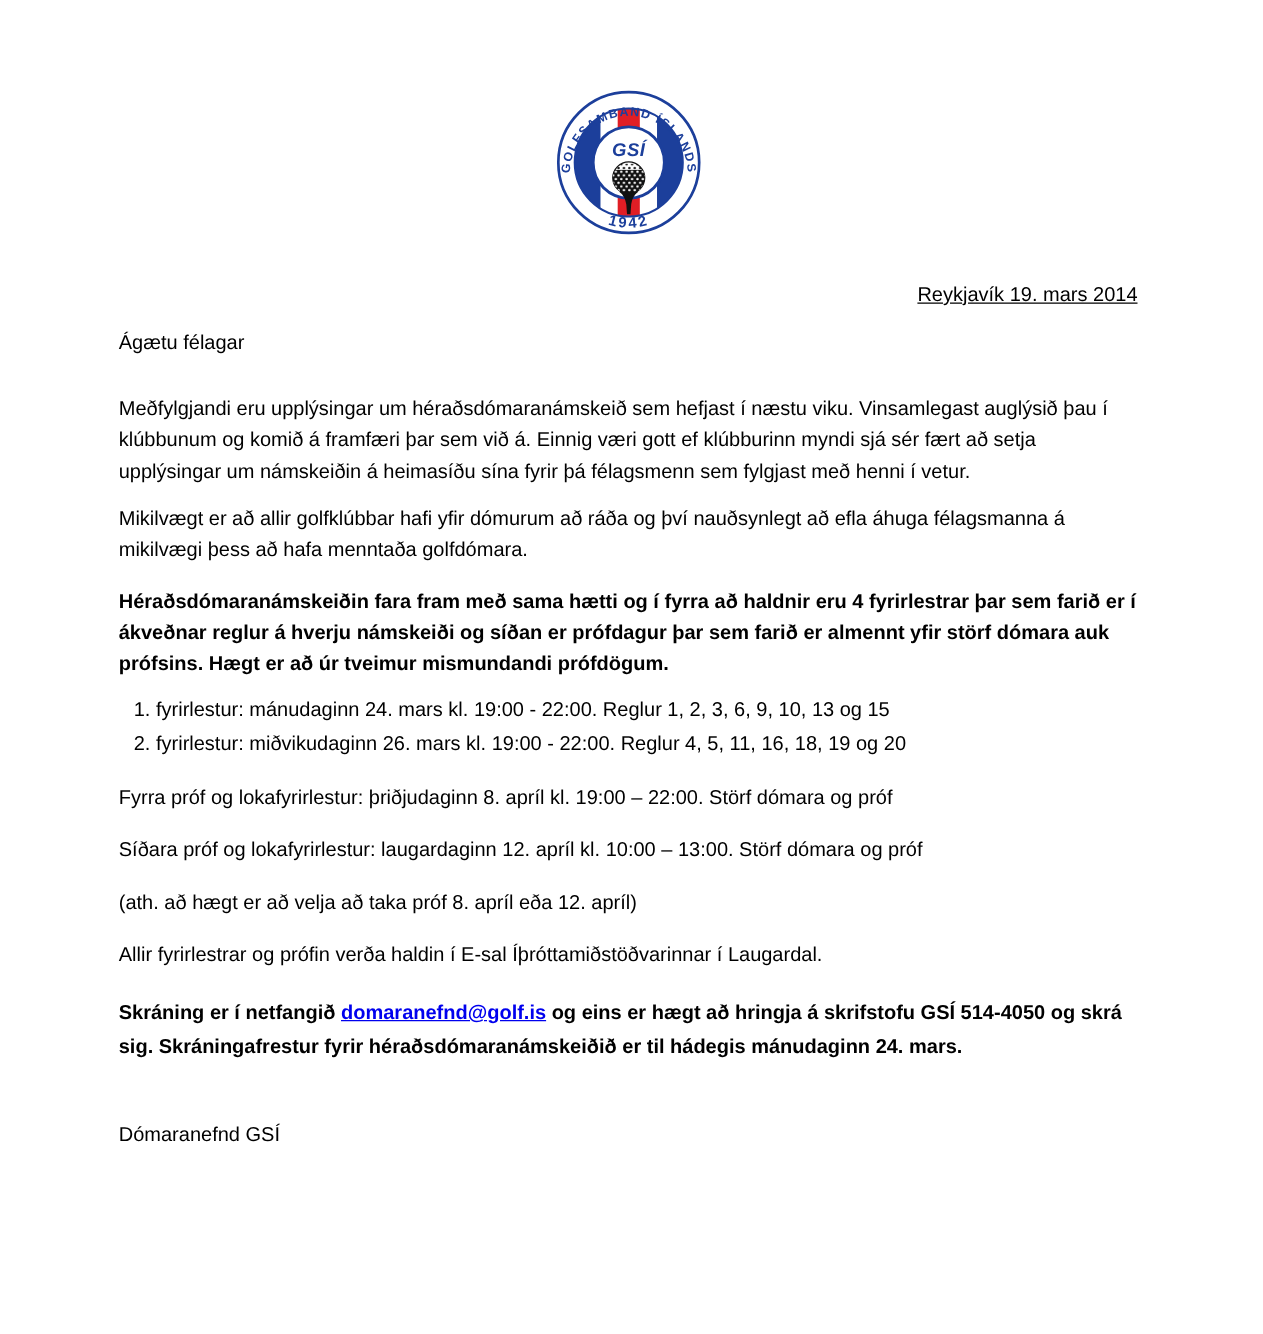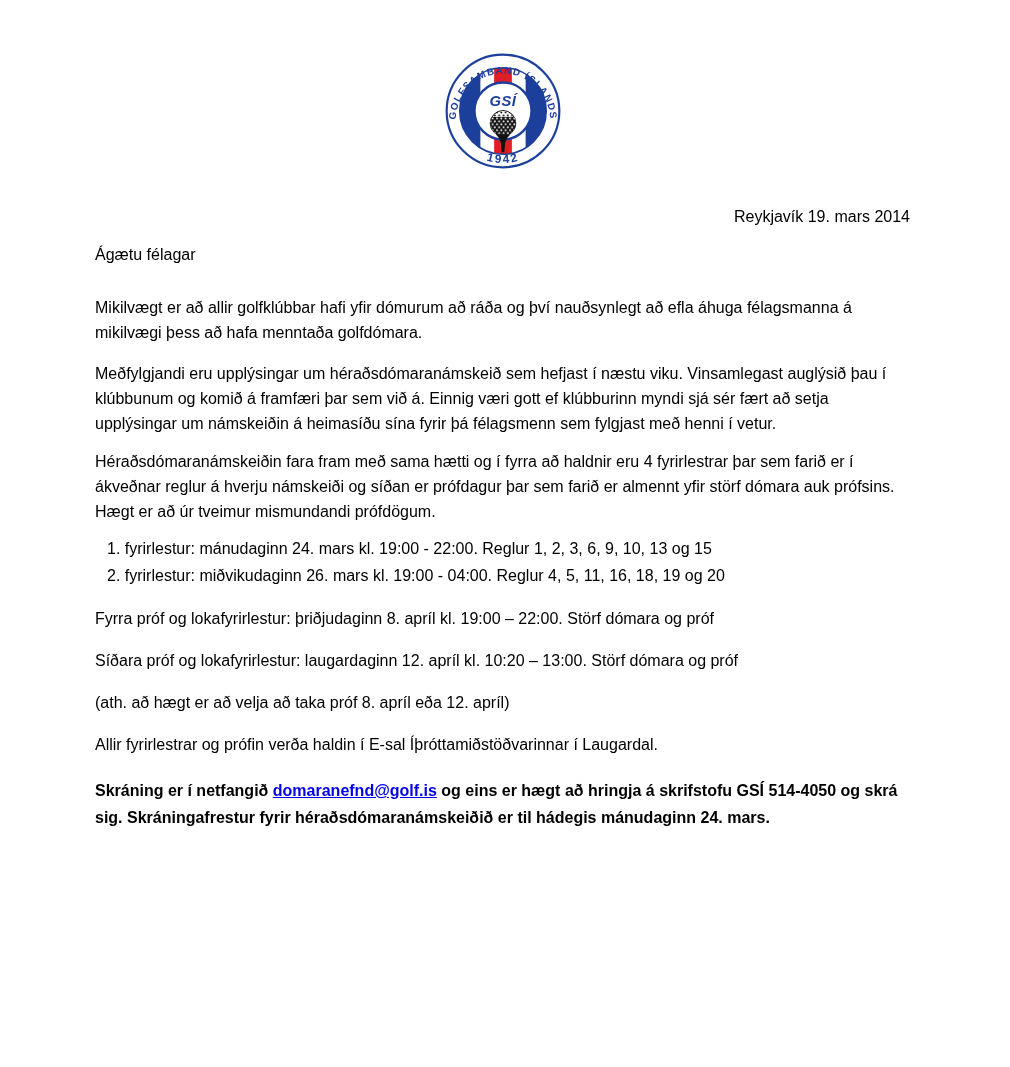--- a/index.html
+++ b/index.html
@@ -11,40 +11,41 @@
     margin:0; padding:0;
     width:1010px; height:1067px;
     background:#ffffff;
     font-family:"Liberation Sans", sans-serif;
     color:#000;
     overflow:hidden;
   }
   .page{
     width:815px;
     margin:0 0 0 95px;
-    padding-top:52px;
+    padding-top:71px;
     font-size:16px;
   }
   .logo-wrap{
     width:118px;
     margin:0 auto 33px auto;
   }
   .fill-blue{fill:var(--logo-blue);}
   .fill-red{fill:var(--logo-red);}
   .fill-white{fill:#ffffff;}
   .stroke-blue{stroke:var(--logo-blue);}
   .ring-text{
     font-family:"Liberation Sans", sans-serif;
     font-weight:bold;
     fill:var(--logo-blue);
   }
   .date-line{
     text-align:right;
     line-height:20px;
     margin:0 0 18px 0;
+    text-decoration:underline;
   }
   .salutation{
     margin:16px 0 30px 0;
     line-height:20px;
   }
   p.body{
     margin:0 0 16px 0;
     line-height:25px;
   }
   .lecture-list{
@@ -134,35 +135,36 @@
       <text font-size="12" letter-spacing="2" class="ring-text">
         <textPath href="#bottomArc" startOffset="50%" text-anchor="middle">1942</textPath>
       </text>
     </svg>
   </div>
 
   <div class="date-line">Reykjavík 19. mars 2014</div>
 
   <div class="salutation">Ágætu félagar</div>
 
+  <p class="body" style="margin-bottom:13px;">Meðfylgjandi eru upplýsingar um héraðsdómaranámskeið sem hefjast í næstu viku. Vinsamlegast auglýsið þau í klúbbunum og komið á framfæri þar sem við á. Einnig væri gott ef klúbburinn myndi sjá sér fært að setja upplýsingar um námskeiðin á heimasíðu sína fyrir þá félagsmenn sem fylgjast með henni í vetur.</p>
+
   <p class="body">Mikilvægt er að allir golfklúbbar hafi yfir dómurum að ráða og því nauðsynlegt að efla áhuga félagsmanna á mikilvægi þess að hafa menntaða golfdómara.</p>
 
-  <p class="body" style="margin-bottom:13px;">Meðfylgjandi eru upplýsingar um héraðsdómaranámskeið sem hefjast í næstu viku. Vinsamlegast auglýsið þau í klúbbunum og komið á framfæri þar sem við á. Einnig væri gott ef klúbburinn myndi sjá sér fært að setja upplýsingar um námskeiðin á heimasíðu sína fyrir þá félagsmenn sem fylgjast með henni í vetur.</p>
-
-  <p class="body" style="margin-bottom:12px;">Héraðsdómaranámskeiðin fara fram með sama hætti og í fyrra að haldnir eru 4 fyrirlestrar þar sem farið er í ákveðnar reglur á hverju námskeiði og síðan er prófdagur þar sem farið er almennt yfir störf dómara auk prófsins. Hægt er að úr tveimur mismundandi prófdögum.</p>
+  <p class="body" style="margin-bottom:12px;font-weight:bold;">Héraðsdómaranámskeiðin fara fram með sama hætti og í fyrra að haldnir eru 4 fyrirlestrar þar sem farið er í ákveðnar reglur á hverju námskeiði og síðan er prófdagur þar sem farið er almennt yfir störf dómara auk prófsins. Hægt er að úr tveimur mismundandi prófdögum.</p>
 
   <div class="lecture-list">
     <div class="lecture-line">1. fyrirlestur: mánudaginn 24. mars kl. 19:00 - 22:00. Reglur 1, 2, 3, 6, 9, 10, 13 og 15</div>
-    <div class="lecture-line">2. fyrirlestur: miðvikudaginn 26. mars kl. 19:00 - 04:00. Reglur 4, 5, 11, 16, 18, 19 og 20</div>
+    <div class="lecture-line">2. fyrirlestur: miðvikudaginn 26. mars kl. 19:00 - 22:00. Reglur 4, 5, 11, 16, 18, 19 og 20</div>
   </div>
 
   <p class="single-line">Fyrra próf og lokafyrirlestur: þriðjudaginn 8. apríl kl. 19:00 – 22:00. Störf dómara og próf</p>
 
-  <p class="single-line">Síðara próf og lokafyrirlestur: laugardaginn 12. apríl kl. 10:20 – 13:00. Störf dómara og próf</p>
+  <p class="single-line">Síðara próf og lokafyrirlestur: laugardaginn 12. apríl kl. 10:00 – 13:00. Störf dómara og próf</p>
 
   <p class="single-line">(ath. að hægt er að velja að taka próf 8. apríl eða 12. apríl)</p>
 
   <p class="location-line">Allir fyrirlestrar og prófin verða haldin í E-sal Íþróttamiðstöðvarinnar í Laugardal.</p>
 
   <p class="registration"><span>Skráning er í netfangið </span><a class="email">domaranefnd@golf.is</a><span> og eins er hægt að hringja á skrifstofu GSÍ 514-4050 og skrá sig. Skráningafrestur fyrir héraðsdómaranámskeiðið er til hádegis mánudaginn 24. mars.</span></p>
 
+  <div class="signature">Dómaranefnd GSÍ</div>
 
 </div>
 
 </body></html>

